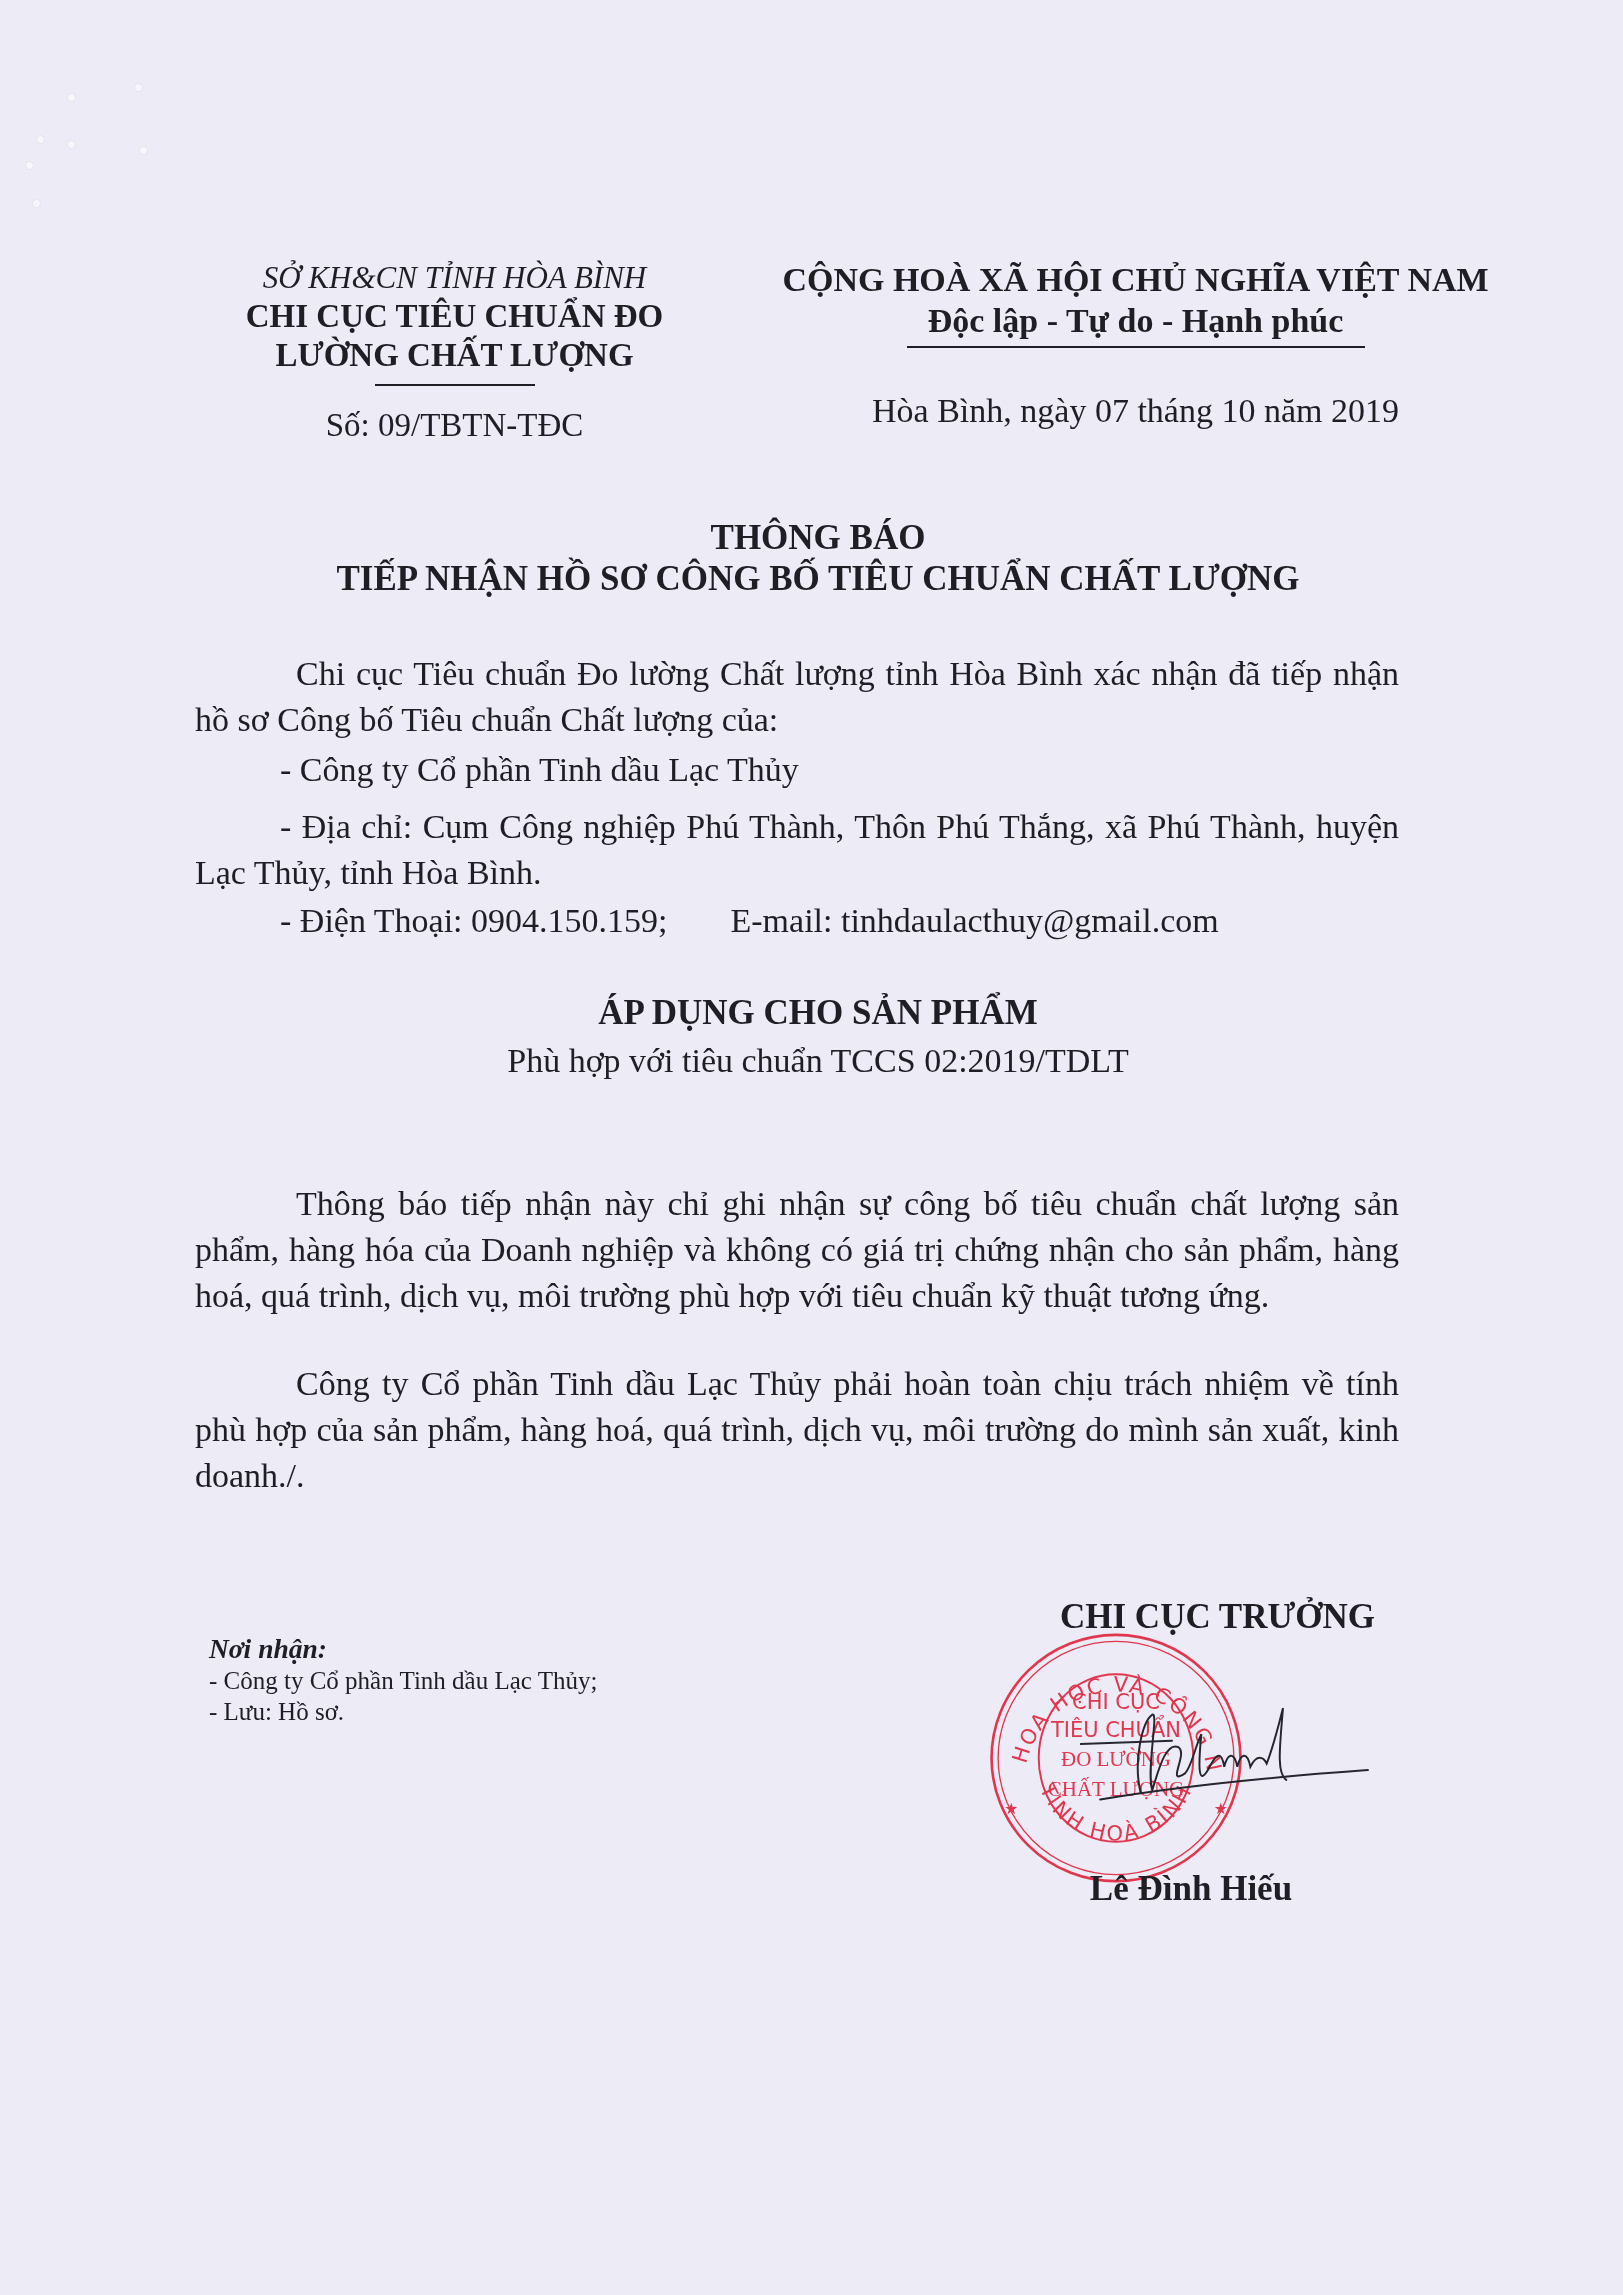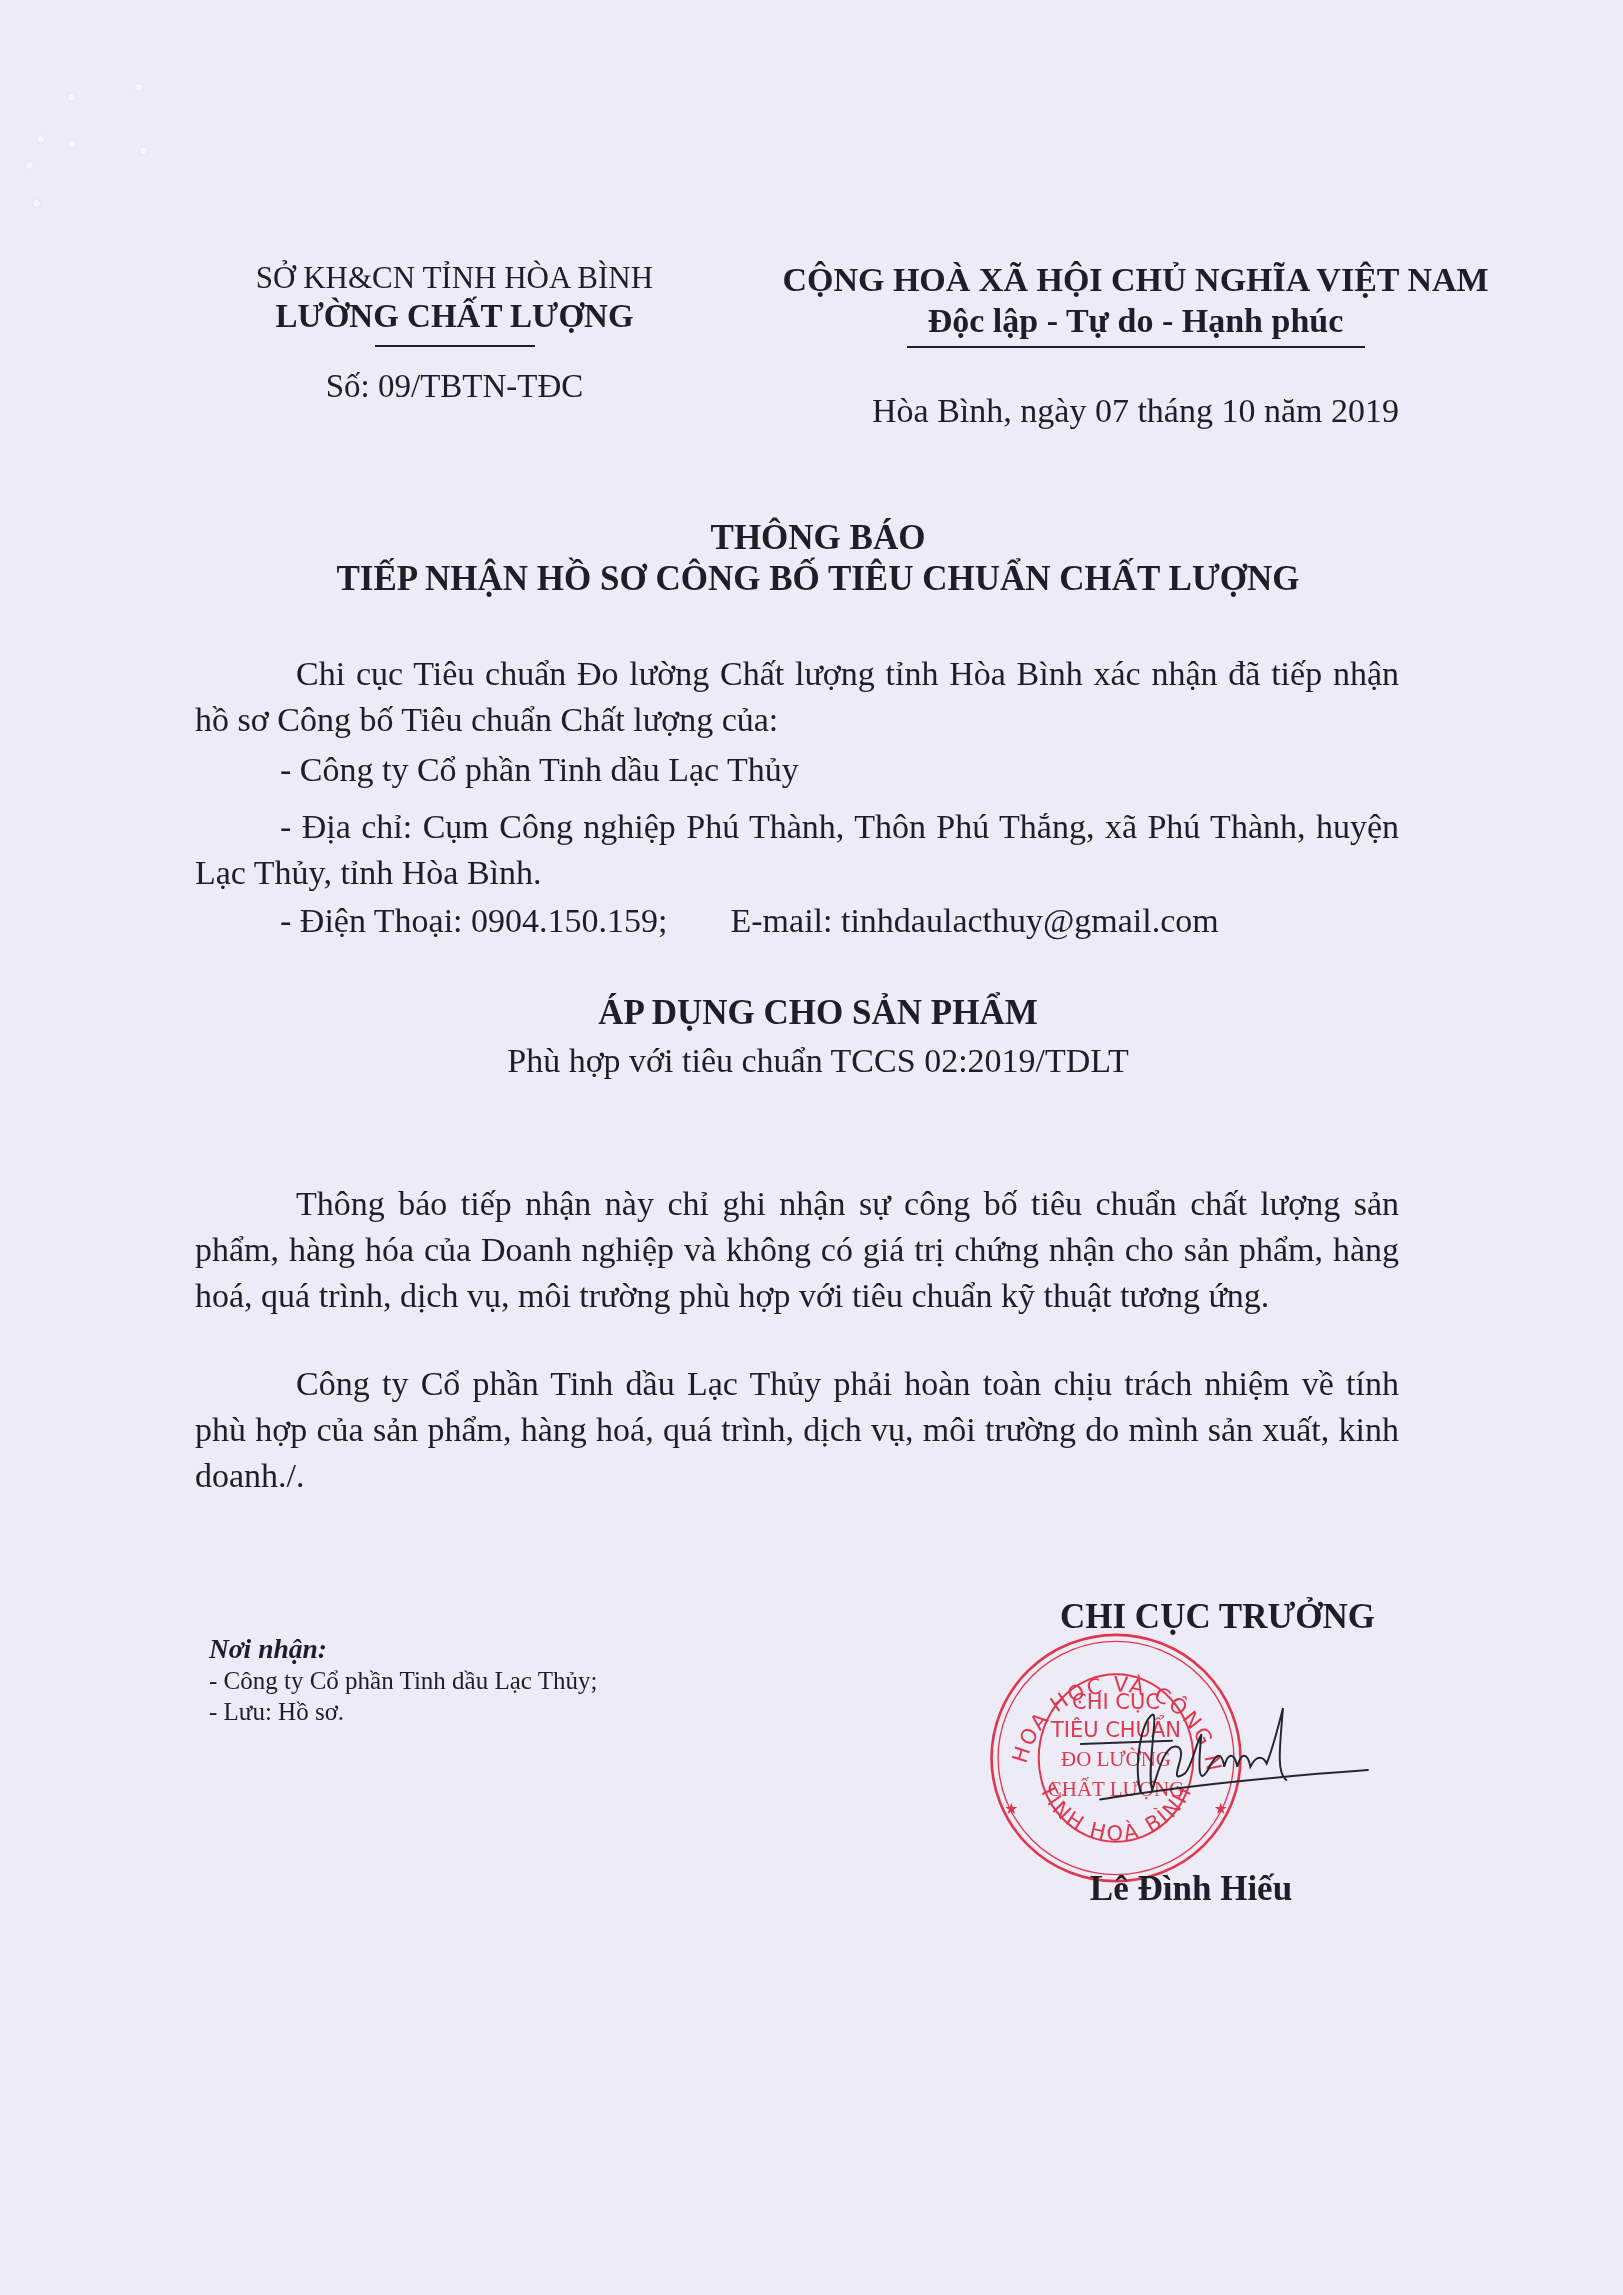--- a/index.html
+++ b/index.html
@@ -12,21 +12,21 @@
   }
   .abs { position: absolute; }
   .center { text-align: center; }
 
   
   .hole { position: absolute; width: 6.5px; height: 6.5px; border-radius: 50%;
           background: #f7f7fb; box-shadow: 0 0 1.3px #c8c8d6; }
 
   
   #hdr-left { left: 196px; top: 259px; width: 517px; }
-  #hdr-left .l1 { font-size: 31px; line-height: 38px; }
+  #hdr-left .l1 { font-size: 31px; line-height: 38px; font-style: italic; }
   #hdr-left .l2 { font-size: 33px; line-height: 39px; font-weight: bold; }
   #hdr-left .rule { width: 160px; height: 2px; background: #1e1e24; margin: 9.2px auto 0; }
   #hdr-left .so { font-size: 33px; margin-top: 19.6px; line-height: 39px; }
 
   
   #hdr-right { left: 759px; top: 259px; width: 753px; }
   #hdr-right .n1 { font-size: 34px; font-weight: bold; line-height: 41px; }
   #hdr-right .n2 { font-size: 34px; font-weight: bold; line-height: 42px; }
   #hdr-right .rule { width: 458px; height: 2px; background: #1e1e24; margin: 3.9px auto 0; }
   #hdr-right .date { font-size: 34px; margin-top: 43px; line-height: 39px; }
@@ -63,20 +63,21 @@
 <div class="hole" style="left:68px;top:94px;"></div>
 <div class="hole" style="left:135px;top:84px;"></div>
 <div class="hole" style="left:37px;top:136px;"></div>
 <div class="hole" style="left:68px;top:141px;"></div>
 <div class="hole" style="left:140px;top:147px;"></div>
 <div class="hole" style="left:26px;top:162px;"></div>
 <div class="hole" style="left:33px;top:200px;"></div>
 
 <div id="hdr-left" class="abs center">
   <div class="l1">SỞ KH&amp;CN TỈNH HÒA BÌNH</div>
+  <div class="l2">CHI CỤC TIÊU CHUẨN ĐO</div>
   <div class="l2">LƯỜNG CHẤT LƯỢNG</div>
   <div class="rule"></div>
   <div class="so">Số: 09/TBTN-TĐC</div>
 </div>
 
 <div id="hdr-right" class="abs center">
   <div class="n1">CỘNG HOÀ XÃ HỘI CHỦ NGHĨA VIỆT NAM</div>
   <div class="n2">Độc lập - Tự do - Hạnh phúc</div>
   <div class="rule"></div>
   <div class="date">Hòa Bình, ngày 07 tháng 10 năm 2019</div>

